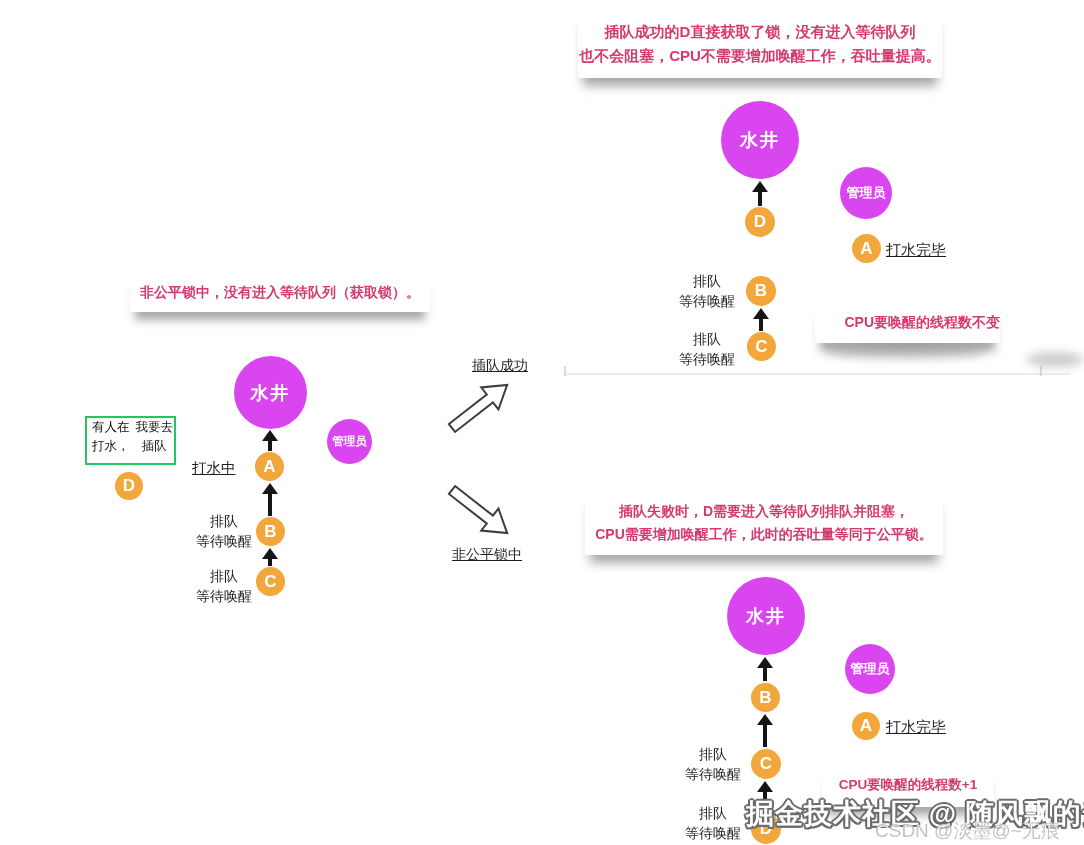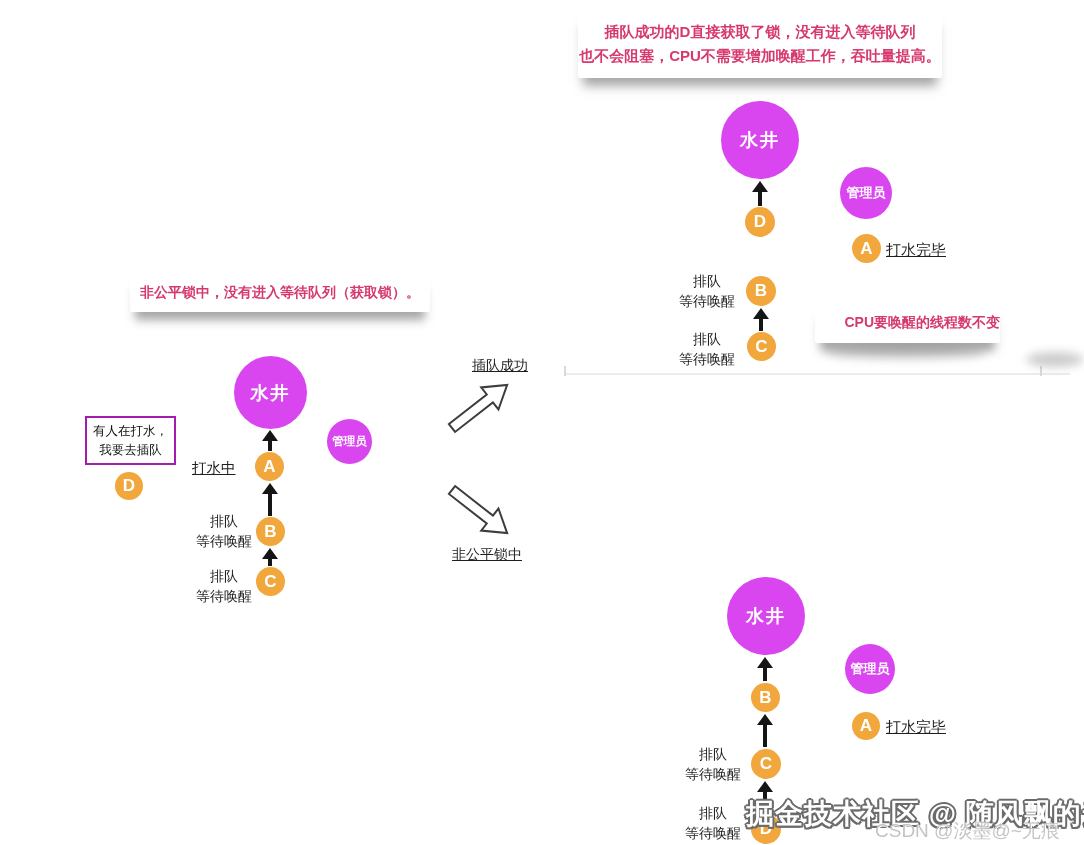--- a/index.html
+++ b/index.html
@@ -29,23 +29,23 @@
   
   .arr{position:absolute;width:16px;}
   .arr .head{position:absolute;top:0;left:0;width:0;height:0;
     border-left:8px solid transparent;border-right:8px solid transparent;border-bottom:11px solid #151515;}
   .arr .stem{position:absolute;top:9px;bottom:0;left:6px;width:4px;background:#151515;}
   
   .qlabel{position:absolute;color:#1f1f1f;font-size:14px;line-height:20px;text-align:center;white-space:nowrap;}
   .plain{position:absolute;color:#1f1f1f;font-size:14px;white-space:nowrap;text-decoration:underline;}
   
   .speech{
-    position:absolute;background:#fff;border:2px solid #a21caf;
+    position:absolute;background:#fff;border:2px solid #22c55e;
     font-size:12.5px;line-height:19px;text-align:center;color:#111;
-    display:flex;flex-direction:column;justify-content:center;
+    display:flex;justify-content:center;
   }
   
   .faint-line{position:absolute;background:#ececec;}
   .tick{position:absolute;background:#d9d9d9;}
   .smudge{position:absolute;background:#9a9a9a;border-radius:50%;filter:blur(5px);opacity:.5;}
   
   .wm-big{
     position:absolute;font-size:28px;font-weight:700;color:#fff;white-space:nowrap;letter-spacing:1px;
     text-shadow:2px 0 0 #6b6b6b,-2px 0 0 #6b6b6b,0 2px 0 #6b6b6b,0 -2px 0 #6b6b6b,
       1.5px 1.5px 0 #6b6b6b,-1.5px -1.5px 0 #6b6b6b,1.5px -1.5px 0 #6b6b6b,-1.5px 1.5px 0 #6b6b6b;
@@ -163,20 +163,24 @@
 
   <div class="plain" style="left:452px;top:357px;margin-left:20px;">插队成功</div>
   <svg class="abs" style="left:446px;top:382px;" width="66" height="54" viewBox="0 0 66 54">
     <polygon points="0,-5 48,-5 48,-14 70,0 48,14 48,5 0,5" transform="translate(6,46) rotate(-38)" fill="#ffffff" stroke="#3d3d3d" stroke-width="2"></polygon>
   </svg>
   <svg class="abs" style="left:446px;top:482px;" width="66" height="54" viewBox="0 0 66 54">
     <polygon points="0,-5 48,-5 48,-14 70,0 48,14 48,5 0,5" transform="translate(6,8) rotate(38)" fill="#ffffff" stroke="#3d3d3d" stroke-width="2"></polygon>
   </svg>
   <div class="plain" style="left:452px;top:546px;">非公平锁中</div>
 
+  <div class="note" style="left:585px;top:489px;width:358px;height:66px;font-size:14px;padding-top:11px;line-height:23px;box-sizing:border-box;">
+    <div class="ln">插队失败时，D需要进入等待队列排队并阻塞，</div>
+    <div class="ln">CPU需要增加唤醒工作，此时的吞吐量等同于公平锁。</div>
+  </div>
 
   <div class="circle c-blue well" style="left:727px;top:577px;width:78px;height:78px;">
       <span>水井</span>
     </div>
   <div class="arr" style="left:757px;top:657px;height:24px;">
     <div class="head"></div>
       <div class="stem"></div>
   </div>
   <div class="circle c-orange thr" style="left:751px;top:683px;width:29px;height:29px;">
       <span>B</span>
@@ -205,17 +209,20 @@
     </div>
 
   <div class="circle c-blue adm" style="left:845px;top:644px;width:50px;height:50px;">
       <span>管理员</span>
     </div>
   <div class="circle c-orange thr" style="left:852px;top:712px;width:28px;height:28px;">
       <span>A</span>
     </div>
   <div class="plain" style="left:886px;top:718px;font-size:15px;">打水完毕</div>
 
+  <div class="note" style="left:822px;top:767px;width:172px;height:40px;font-size:13.5px;line-height:36px;">
+    <div class="ln">CPU要唤醒的线程数+1</div>
+  </div>
 
   <div class="wm-big" style="left:746px;top:795px;">掘金技术社区 @ 随风飘的云</div>
   <div class="wm-small" style="left:875px;top:818px;">CSDN @淡墨@~无痕</div>
 
 </div>
 
 </body></html>

